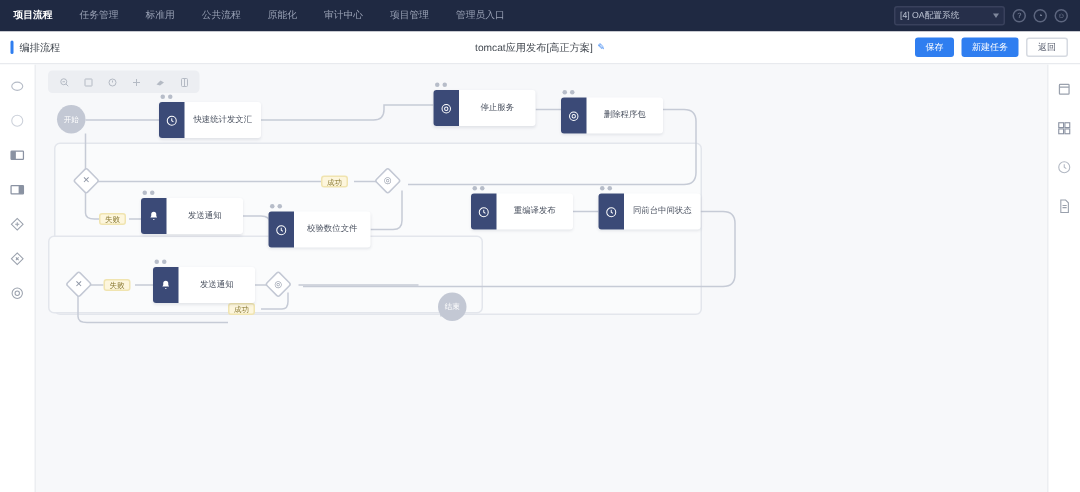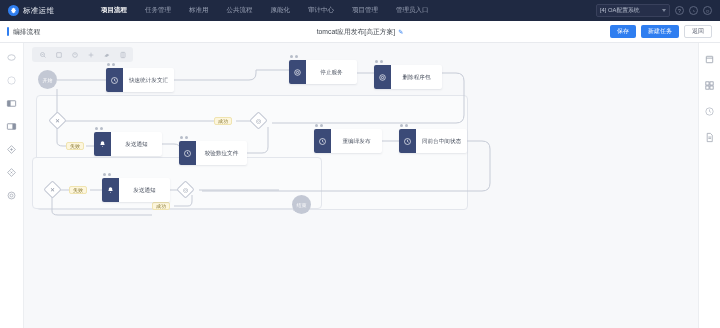--- a/index.html
+++ b/index.html
@@ -157,28 +157,20 @@
   }
 
   svg.wires { position: absolute; left: 0; top: 0; width: 674px; height: 285px; pointer-events: none; }
 </style>
 </head>
 <body>
 
 <div id="app">
 
   <div class="topnav">
-    <div class="brand">
-      <span class="brand-logo">
-        <svg viewBox="0 0 24 24" fill="#ffffff">
-            <path d="M12 2l2.2 3.2 3.8-.6-.6 3.8L20.6 12l-3.2 3.6.6 3.8-3.8-.6L12 22l-2.2-3.2-3.8.6.6-3.8L3.4 12l3.2-3.6-.6-3.8 3.8.6z"></path>
-          </svg>
-      </span>
-      <span class="brand-name">标准运维</span>
-    </div>
     <div class="navitems">
       <div class="navitem active">项目流程</div>
       <div class="navitem">任务管理</div>
       <div class="navitem">标准用</div>
       <div class="navitem">公共流程</div>
       <div class="navitem">原能化</div>
       <div class="navitem">审计中心</div>
       <div class="navitem">项目管理</div>
       <div class="navitem">管理员入口</div>
     </div>

